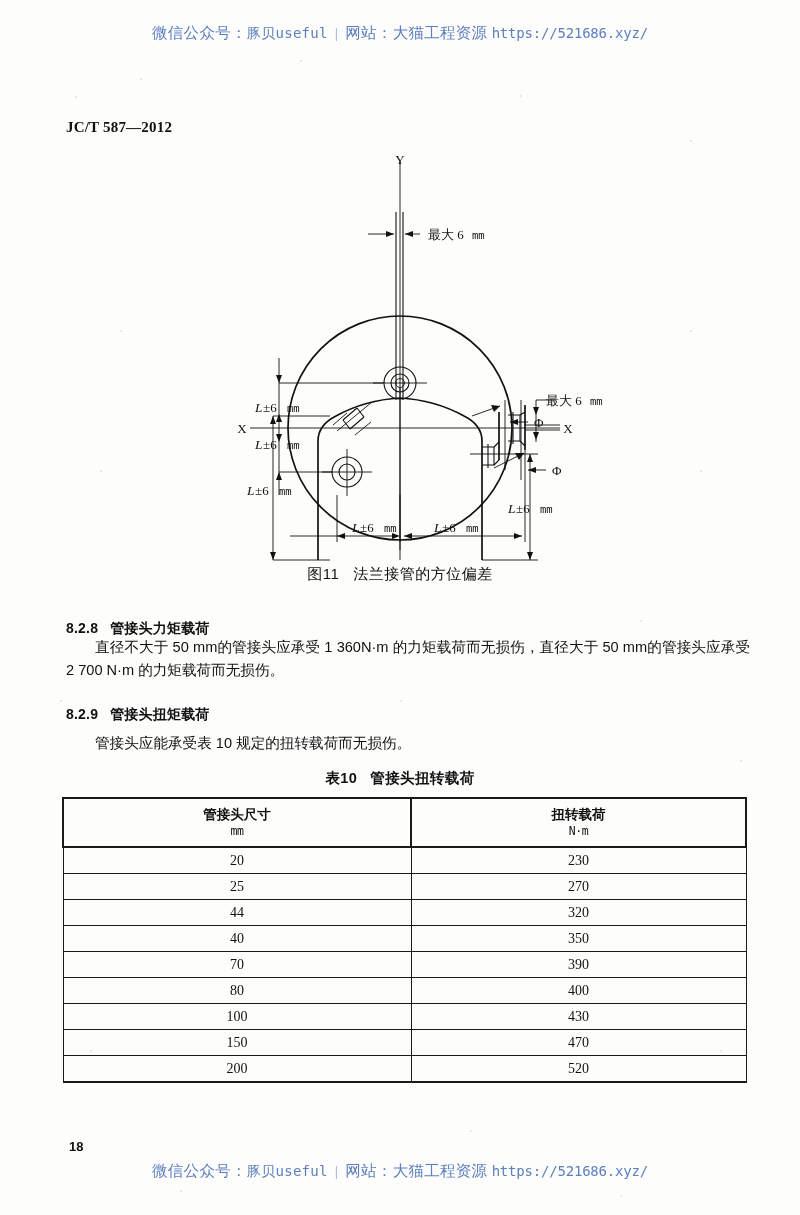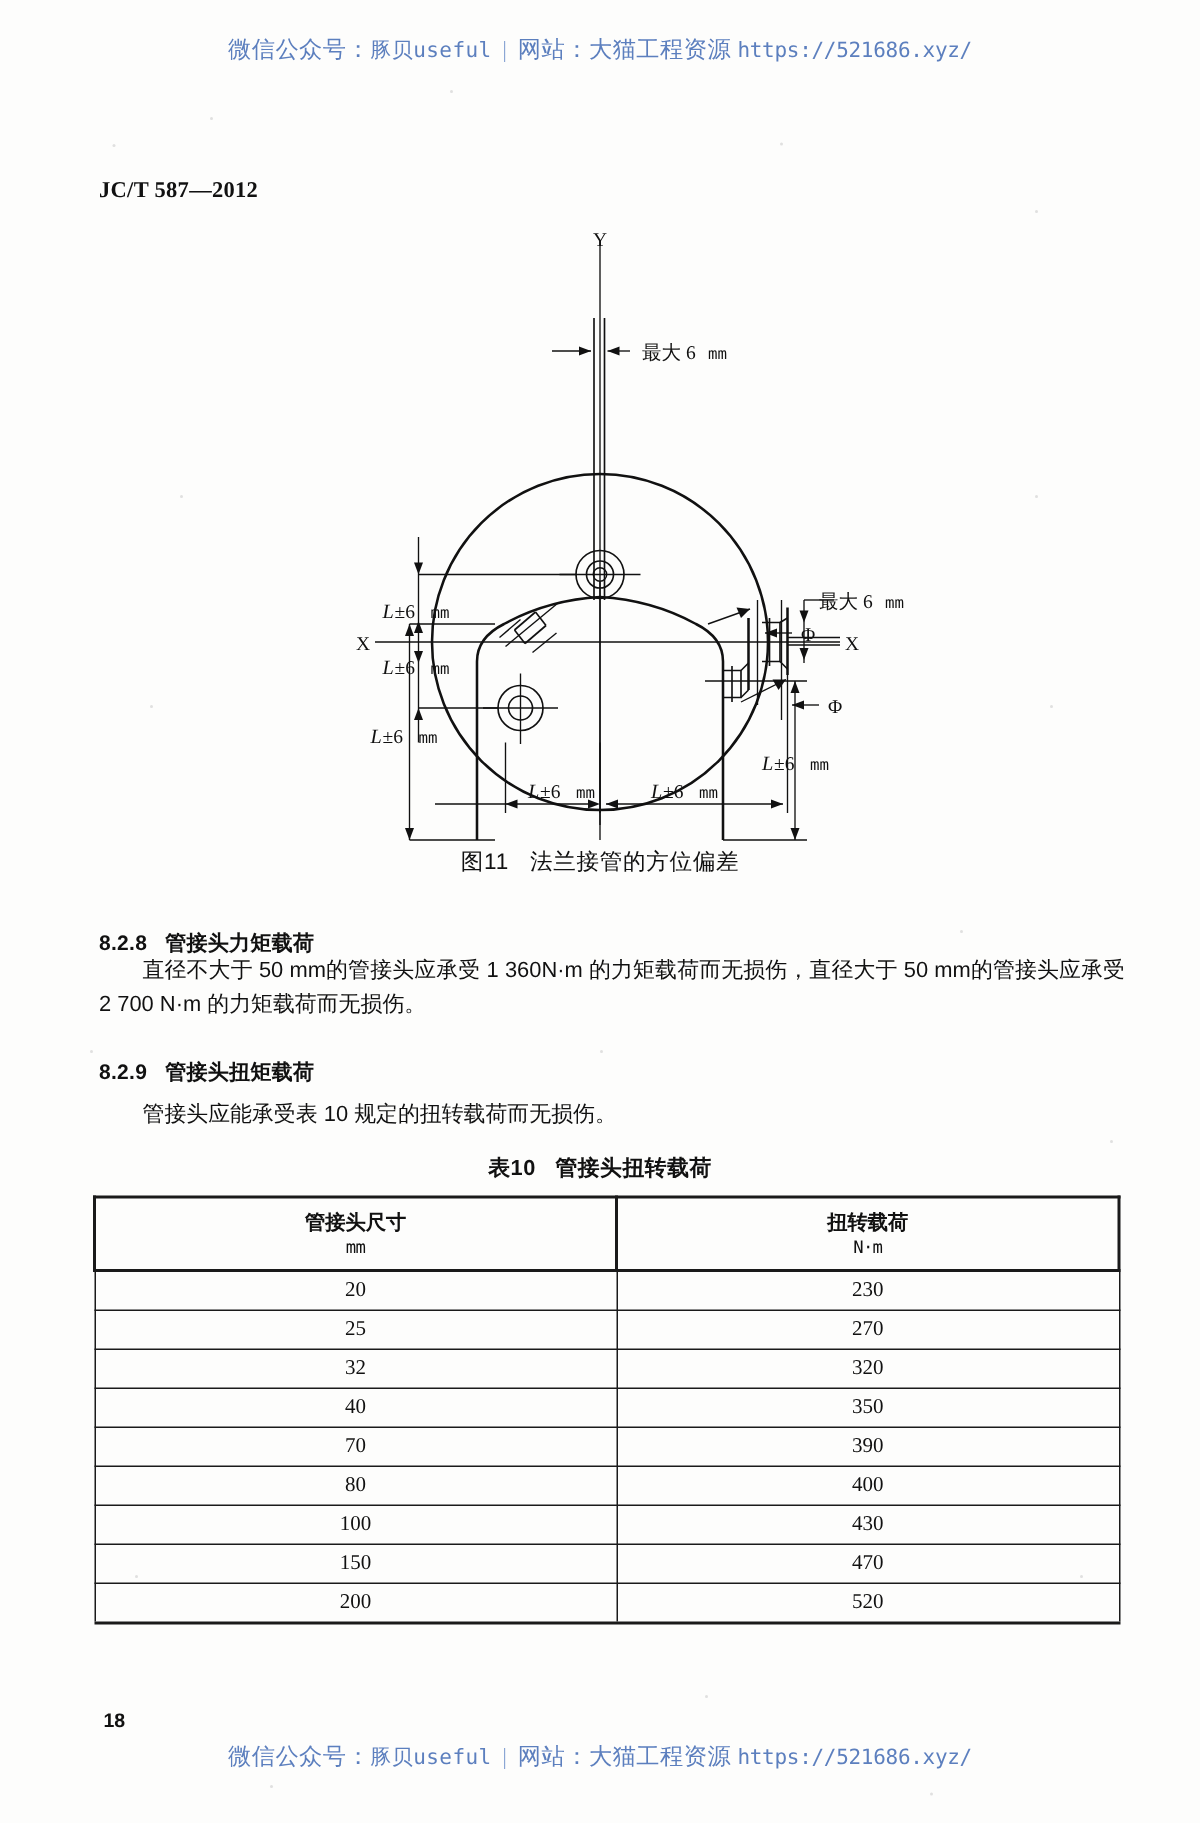--- a/index.html
+++ b/index.html
@@ -411,21 +411,21 @@
 
     <tr>
           <td>20</td>
           <td>230</td>
         </tr>
         <tr>
           <td>25</td>
           <td>270</td>
         </tr>
         <tr>
-          <td>32</td>
+          <td>44</td>
           <td>320</td>
         </tr>
         <tr>
           <td>40</td>
           <td>350</td>
         </tr>
         <tr>
           <td>70</td>
           <td>390</td>
         </tr>

